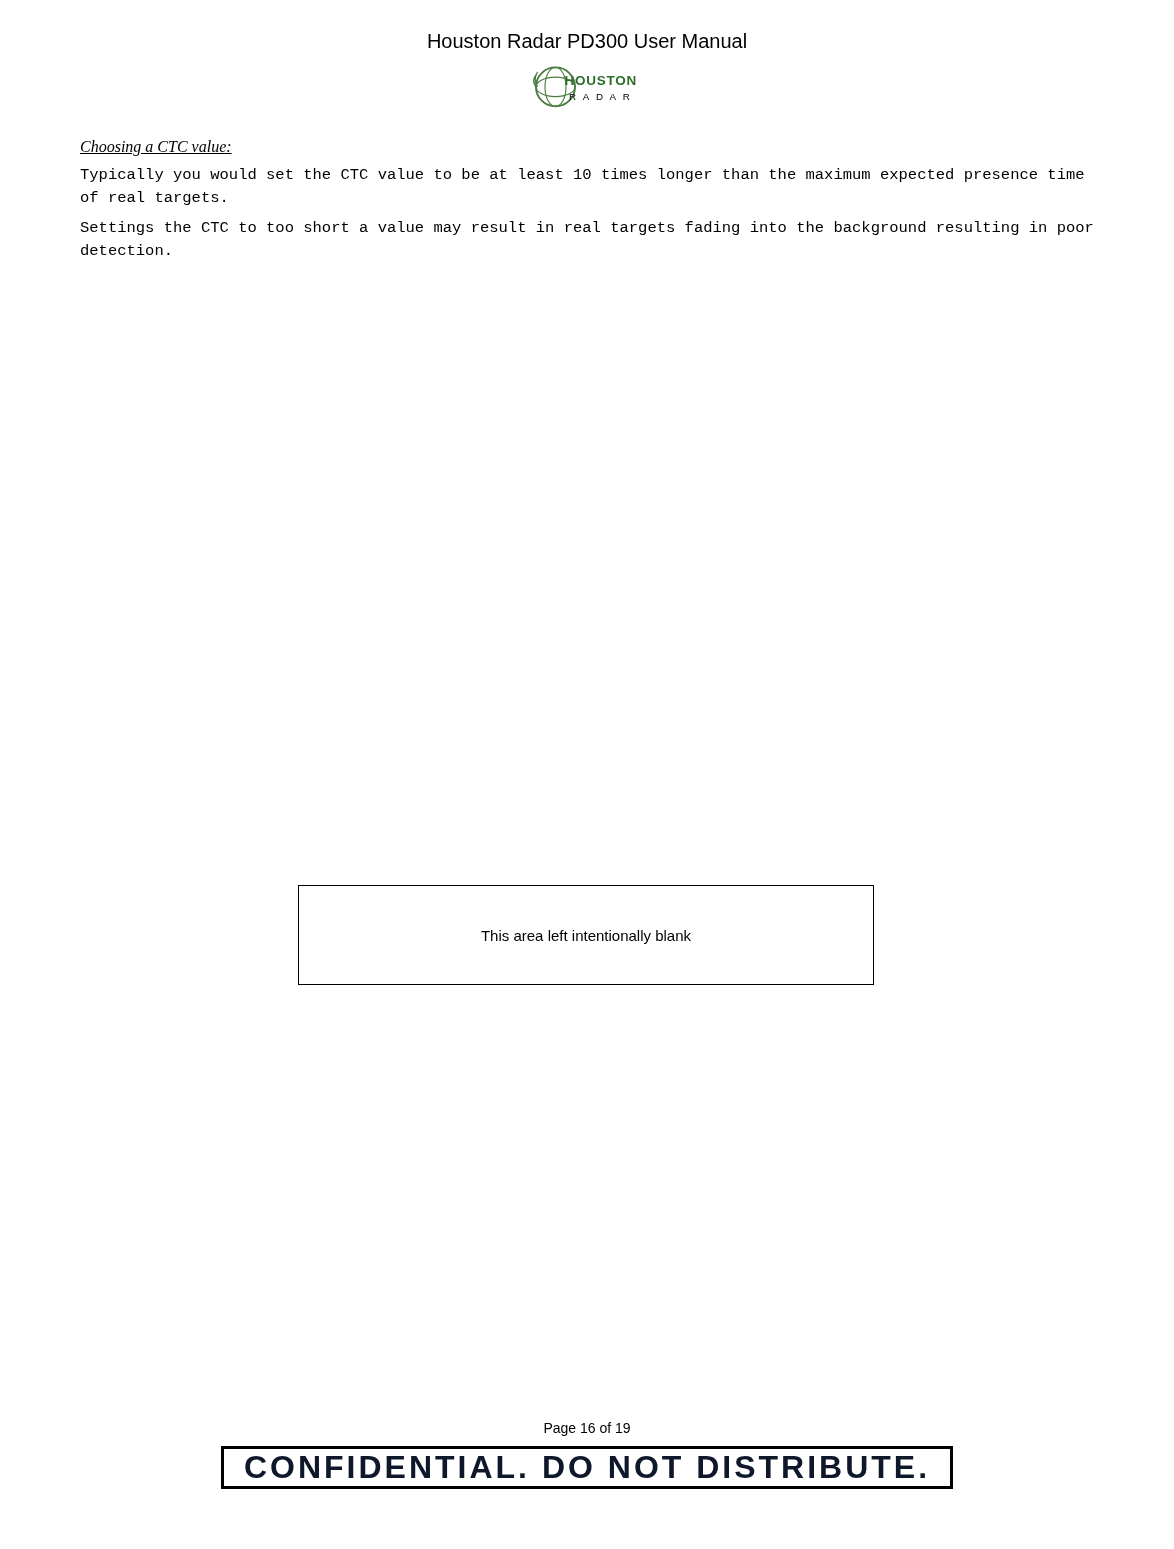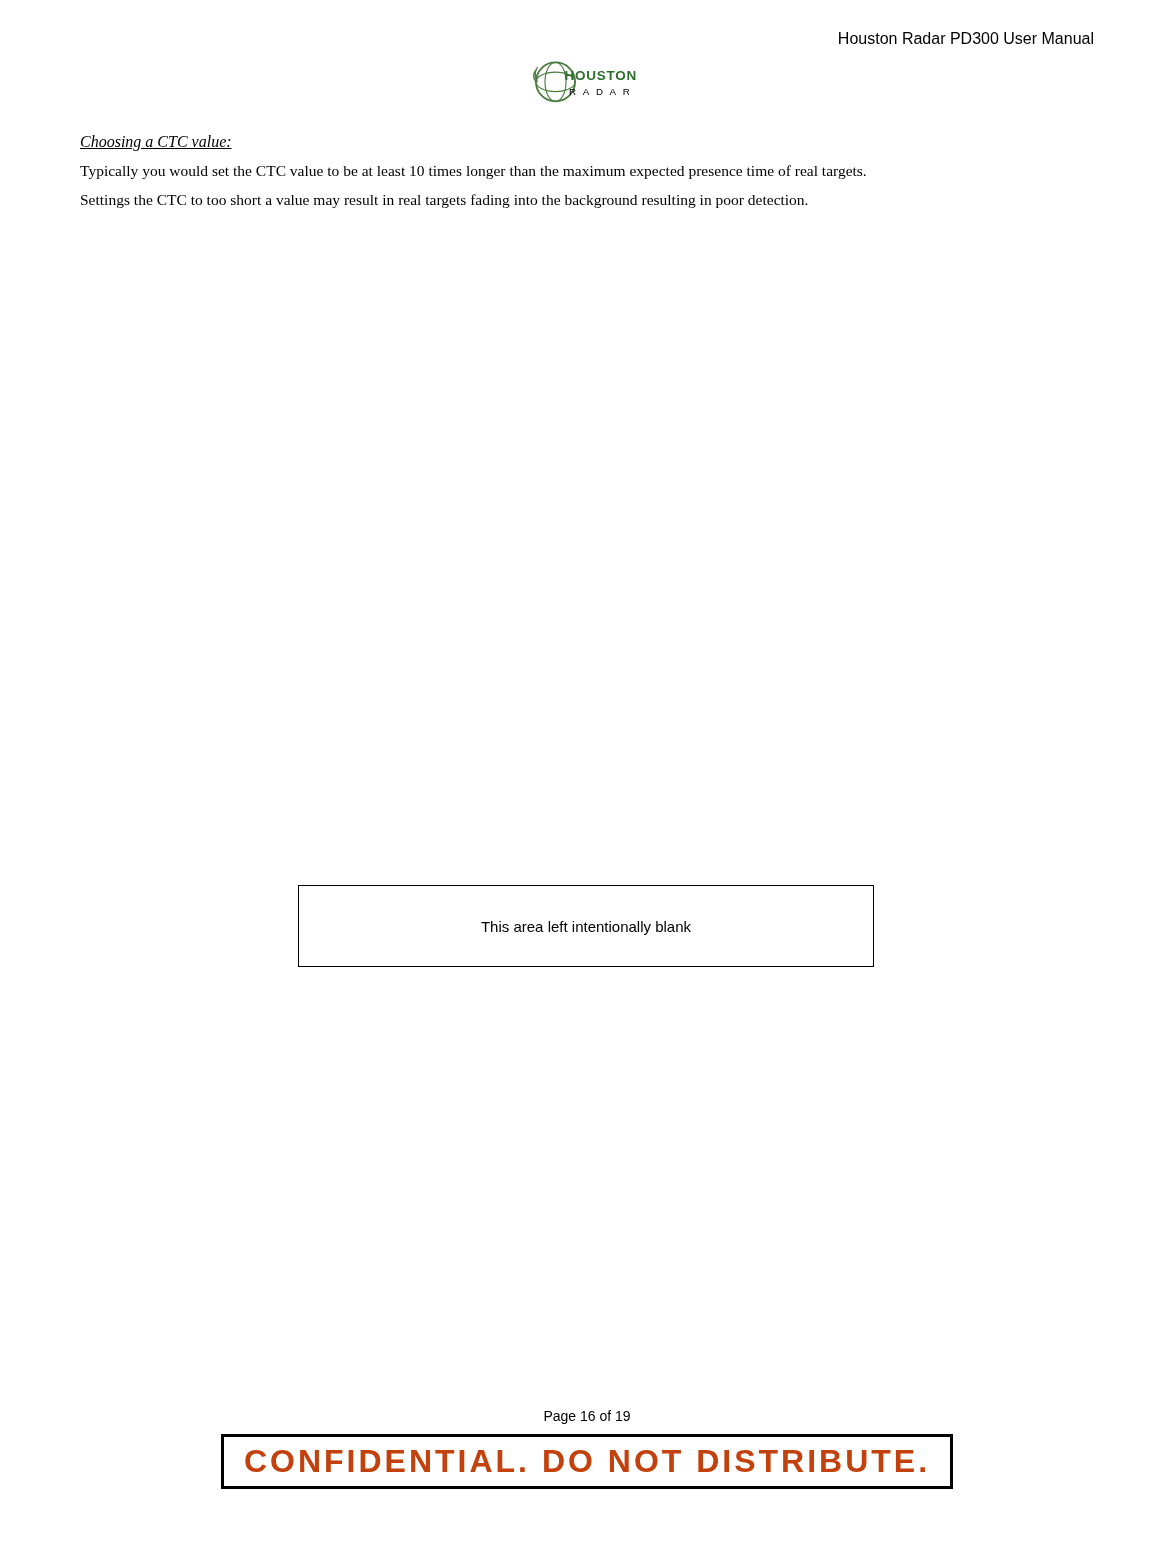--- a/index.html
+++ b/index.html
@@ -24,24 +24,23 @@
       padding: 30px 80px 80px 80px;
       position: relative;
     }
 
     .header {
       text-align: center;
       margin-bottom: 24px;
     }
 
     .header-title {
-      font-size: 16px;
+      font-size: 20px;
       font-family: Arial, sans-serif;
       margin-bottom: 6px;
-      text-align: right;
     }
 
     .logo-container {
       display: flex;
       justify-content: center;
       align-items: center;
       margin-bottom: 10px;
       text-align: center;
     }
 
@@ -53,31 +52,31 @@
     .section-heading {
       font-style: italic;
       text-decoration: underline;
       font-size: 16px;
       margin-bottom: 8px;
       font-family: Liberation Serif, serif;
     }
 
     .body-text {
       font-size: 15.5px;
-      font-family: Liberation Serif, serif;
+      font-family: Liberation Mono, monospace;
       line-height: 1.5;
       margin-bottom: 6px;
     }
 
     .blank-box-container {
       position: absolute;
       top: 885px;
       left: 298px;
       width: 576px;
-      height: 82px;
+      height: 100px;
       display: flex;
       align-items: center;
       justify-content: center;
     }
 
     .blank-box {
       border: 1px solid #000000;
       width: 100%;
       height: 100%;
       display: flex;
@@ -103,24 +102,24 @@
       font-family: Arial, sans-serif;
       font-size: 14px;
       margin-bottom: 10px;
     }
 
     .confidential-text {
       font-family: Arial, sans-serif;
       font-size: 32px;
       font-weight: bold;
       letter-spacing: 3px;
-      color: #c2410c;
+      color: #0f172a;
       border: 3px solid #000000;
       display: inline-block;
-      padding: 6px 20px;
+      padding: 0 20px;
     }
   </style>
 </head>
 <body>
 
 <div class="page">
 
   <div class="header">
     <div class="header-title">Houston Radar PD300 User Manual</div>
     <div class="logo-container">

